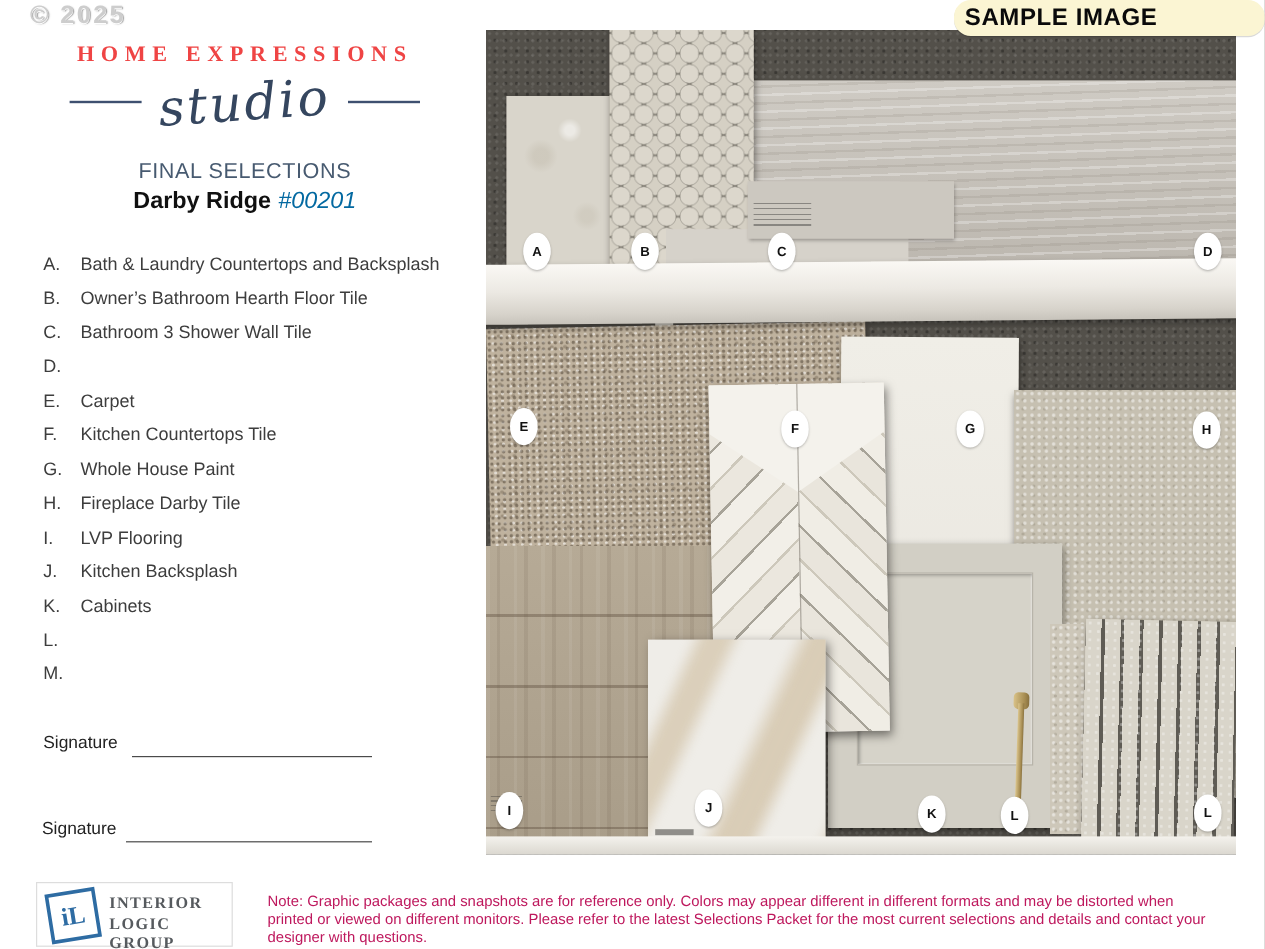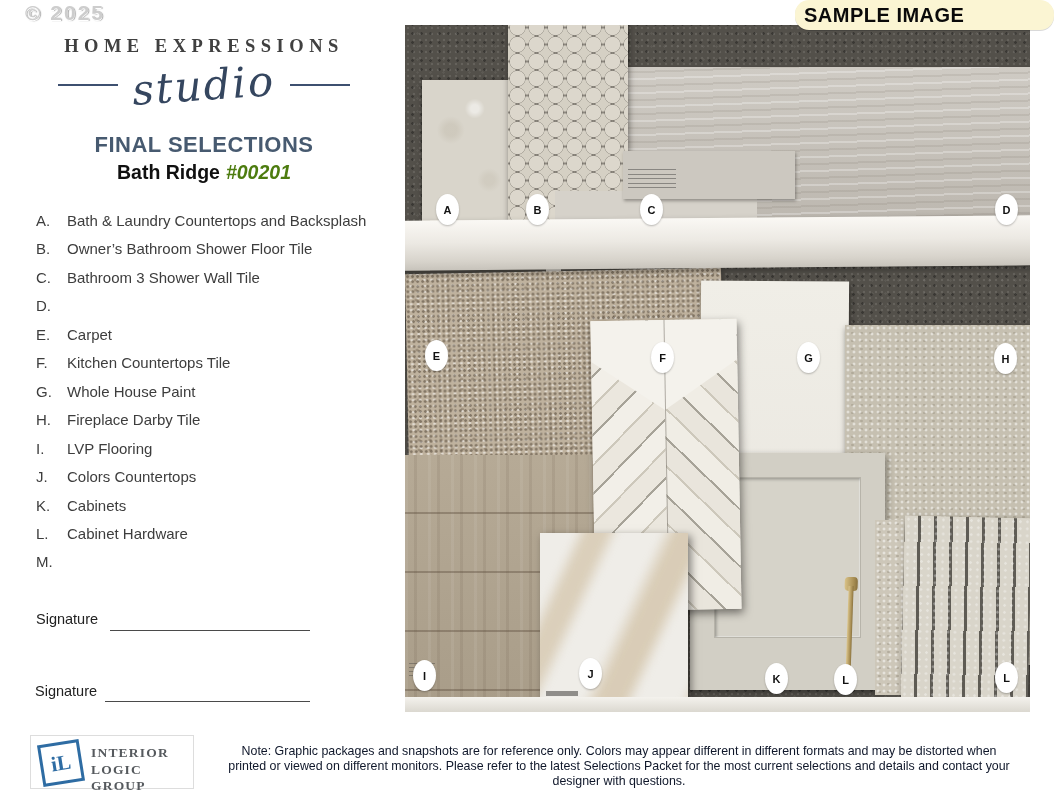--- a/index.html
+++ b/index.html
@@ -18,32 +18,32 @@
     position:absolute;left:795px;top:0;width:259px;height:30px;
     background:#fbf5d3;z-index:30;display:flex;align-items:center;
     box-shadow:0 1px 0 rgba(0,0,0,.15);
     border-radius:14px;
   }
   .sample-banner span{font-size:20px;font-weight:bold;color:#0a0a0a;letter-spacing:.5px;padding-left:9px;}
   
   .brand{position:absolute;left:58px;top:36px;width:292px;text-align:center;}
   .brand-name{
     font-family:"Liberation Serif",serif;font-weight:bold;font-size:18.5px;
-    letter-spacing:5.5px;color:#404040;white-space:nowrap;
+    letter-spacing:5.5px;color:#ef4444;white-space:nowrap;
   }
   .brand-script-row{display:flex;align-items:center;justify-content:center;margin-top:2px;height:52px;}
   .brand-rule{width:60px;height:2px;background:#3e5070;}
   .brand-script{
     font-family:"DejaVu Serif",serif;font-style:italic;font-size:42px;color:#35465f;
     margin:0 14px;transform:rotate(-4deg);letter-spacing:2px;
   }
   .doc-title-block{position:absolute;left:58px;top:132px;width:292px;text-align:center;}
-  .doc-title{font-size:22px;font-weight:700;color:#475a70;letter-spacing:.5px;}
+  .doc-title{font-size:18px;font-weight:400;color:#475a70;letter-spacing:.5px;}
   .doc-subtitle{font-size:19.5px;color:#101010;margin-top:3px;font-weight:600;}
-  .doc-subtitle .proj-num{font-style:italic;font-weight:700;color:#4d7c0f;margin-left:6px;}
+  .doc-subtitle .proj-num{font-style:italic;font-weight:400;color:#0369a1;margin-left:6px;}
   
   .selections{position:absolute;left:36px;top:207px;width:365px;}
   .sel-item{display:flex;line-height:28.45px;font-size:15px;color:#3d3d3d;}
   .sel-letter{width:31px;flex:none;}
   
   .sig{position:absolute;font-size:14.5px;color:#222;}
   .sig-1{left:36px;top:611px;}
   .sig-2{left:35px;top:683px;}
   .sig-line{position:absolute;border-bottom:1.5px solid #4a4a4a;height:0;}
   .sig-line-1{left:110px;top:630px;width:200px;}
@@ -51,21 +51,21 @@
   
   .ilg{position:absolute;left:30px;top:735px;width:162px;height:52px;border:1px solid #ddd;background:#fff;}
   .ilg-mark{
     position:absolute;left:9px;top:6px;width:36px;height:36px;border:3px solid #2e6ca3;
     transform:rotate(-9deg);display:flex;align-items:center;justify-content:center;background:#fff;
   }
   .ilg-mark span{font-family:"Liberation Serif",serif;font-weight:bold;font-size:21px;color:#2e6ca3;}
   .ilg-text{position:absolute;left:60px;top:9px;font-family:"Liberation Serif",serif;
     font-size:13.5px;letter-spacing:1.2px;color:#565a5e;line-height:16.5px;font-weight:bold;}
   
-  .note{position:absolute;left:223px;top:744px;width:792px;font-size:12.4px;line-height:1.2;color:#0f172a;text-align:center;}
+  .note{position:absolute;left:223px;top:744px;width:792px;font-size:12.4px;line-height:1.2;color:#be185d;}
   
   .board{position:absolute;left:405px;top:25px;width:625px;height:687px;overflow:hidden;
     background-color:#53504a;
     background-image:
       radial-gradient(rgba(255,255,255,.10) 1px,transparent 1.6px),
       radial-gradient(rgba(0,0,0,.30) 1px,transparent 1.6px),
       radial-gradient(rgba(255,255,255,.05) 1px,transparent 1.4px);
     background-size:6px 6px,9px 9px,13px 13px;
     background-position:0 0,3px 4px,6px 2px;
   }
@@ -185,32 +185,32 @@
   <div class="brand-script-row">
     <div class="brand-rule"></div>
     <div class="brand-script">studio</div>
     <div class="brand-rule"></div>
   </div>
 </div>
 
 <div class="doc-title-block">
   <div class="doc-title">FINAL SELECTIONS</div>
   <div class="doc-subtitle">
-    <span>Bath Ridge</span><span class="proj-num">#00201</span>
+    <span>Darby Ridge</span><span class="proj-num">#00201</span>
   </div>
 </div>
 
 <div class="selections">
   <div class="sel-item">
       <span class="sel-letter">A.</span>
       <span>Bath &amp; Laundry Countertops and Backsplash</span>
     </div>
   <div class="sel-item">
       <span class="sel-letter">B.</span>
-      <span>Owner’s Bathroom Shower Floor Tile</span>
+      <span>Owner’s Bathroom Hearth Floor Tile</span>
     </div>
   <div class="sel-item">
       <span class="sel-letter">C.</span>
       <span>Bathroom 3 Shower Wall Tile</span>
     </div>
   <div class="sel-item">
       <span class="sel-letter">D.</span>
     </div>
   <div class="sel-item">
       <span class="sel-letter">E.</span>
@@ -227,29 +227,28 @@
   <div class="sel-item">
       <span class="sel-letter">H.</span>
       <span>Fireplace Darby Tile</span>
     </div>
   <div class="sel-item">
       <span class="sel-letter">I.</span>
       <span>LVP Flooring</span>
     </div>
   <div class="sel-item">
       <span class="sel-letter">J.</span>
-      <span>Colors Countertops</span>
+      <span>Kitchen Backsplash</span>
     </div>
   <div class="sel-item">
       <span class="sel-letter">K.</span>
       <span>Cabinets</span>
     </div>
   <div class="sel-item">
       <span class="sel-letter">L.</span>
-      <span>Cabinet Hardware</span>
     </div>
   <div class="sel-item">
       <span class="sel-letter">M.</span>
     </div>
 </div>
 
 <div class="sig sig-1">Signature</div>
 <div class="sig-line sig-line-1"></div>
 <div class="sig sig-2">Signature</div>
 <div class="sig-line sig-line-2"></div>

